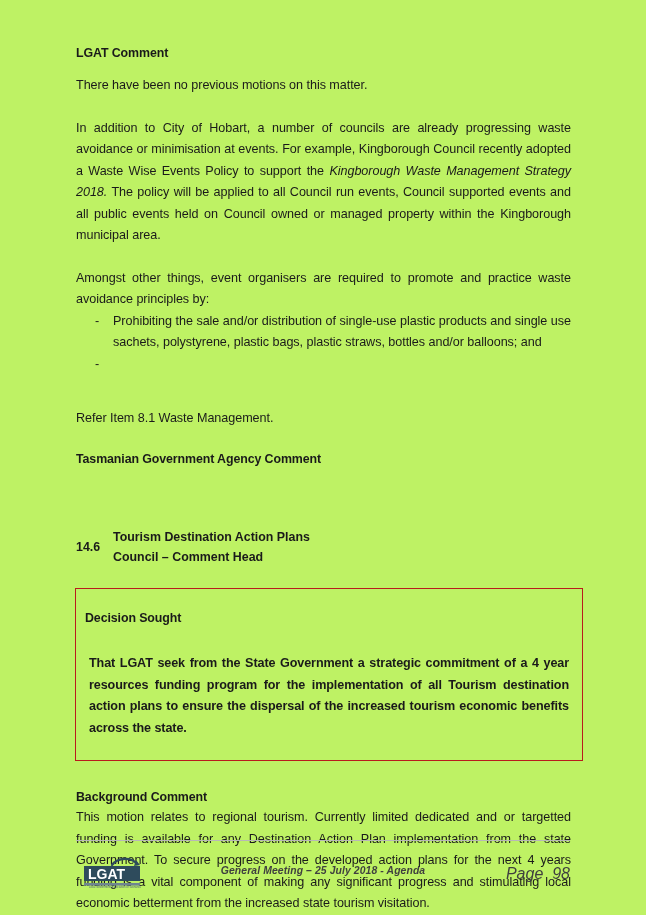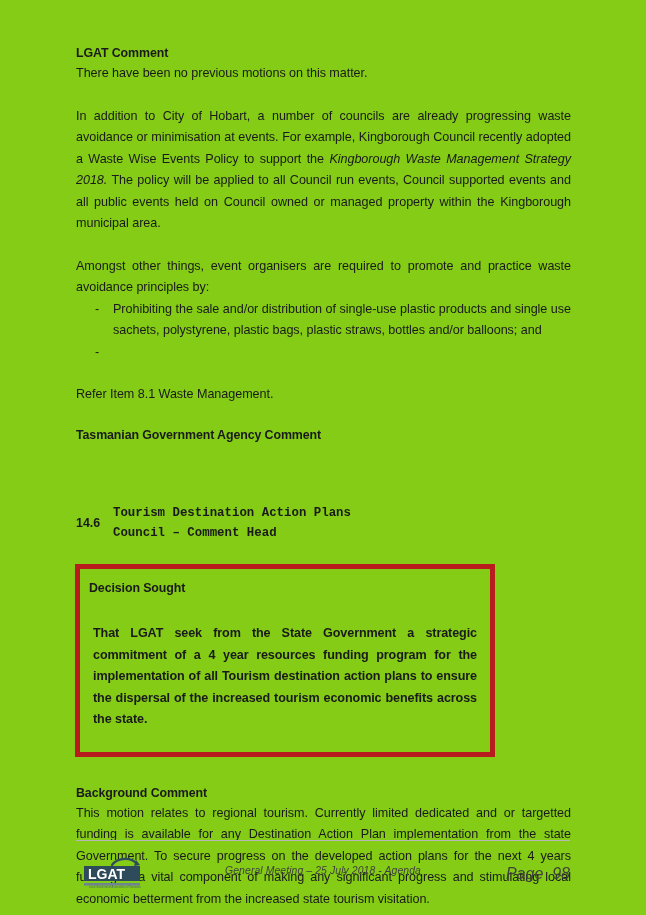--- a/index.html
+++ b/index.html
@@ -8,21 +8,21 @@
     background: #ffffff;
   }
   body {
     font-family: "Liberation Sans", sans-serif;
     color: #1a1a1a;
   }
   .page {
     position: relative;
     width: 646px;
     height: 915px;
-    background: #84cc16;
+    background: #bef264;
     overflow: hidden;
     box-sizing: border-box;
   }
   .content {
     position: absolute;
     left: 76px;
     top: 44px;
     width: 495px;
   }
   .heading {
@@ -34,20 +34,21 @@
   }
   .para {
     font-size: 12.6px;
     line-height: 21.5px;
     margin: 0;
     text-align: justify;
     letter-spacing: -0.05px;
   }
   .para.nojust {
     text-align: left;
+    margin-top: 12px;
   }
   .gap-sm { height: 19px; }
   .gap-md { height: 21px; }
   .gap-lg { height: 27px; }
   .gap-xl { height: 40px; }
 
   .bullet-list {
     margin: 0;
     padding: 0;
     list-style: none;
@@ -76,29 +77,28 @@
     width: 37px;
     flex: 0 0 37px;
     font-size: 12.4px;
     font-weight: bold;
     line-height: 19.5px;
   }
   .section-titles {
     font-size: 12.4px;
     font-weight: bold;
     line-height: 19.5px;
-    font-family: Liberation Mono, monospace;
   }
 
   .decision-box {
-    border: 5px solid #b91c1c;
+    border: 1px solid #b91c1c;
     box-sizing: border-box;
-    width: 420px;
+    width: 508px;
     margin-left: -1px;
-    padding: 9px 9px 17px 9px;
+    padding: 19px 9px 17px 9px;
   }
   .box-title {
     font-size: 12.4px;
     font-weight: bold;
     line-height: 20px;
     margin: 0;
     letter-spacing: -0.1px;
   }
   .box-body {
     font-size: 12.6px;
@@ -128,20 +128,21 @@
   .footer-center {
     position: absolute;
     left: 0;
     right: 0;
     top: 9px;
     text-align: center;
     font-size: 10.4px;
     font-style: italic;
     color: #3f3f3f;
     letter-spacing: 0.1px;
+    font-weight: bold;
   }
   .footer-page {
     position: absolute;
     right: 0;
     top: 9px;
     font-size: 16px;
     font-style: italic;
     color: #3f3f3f;
     white-space: pre;
   }

